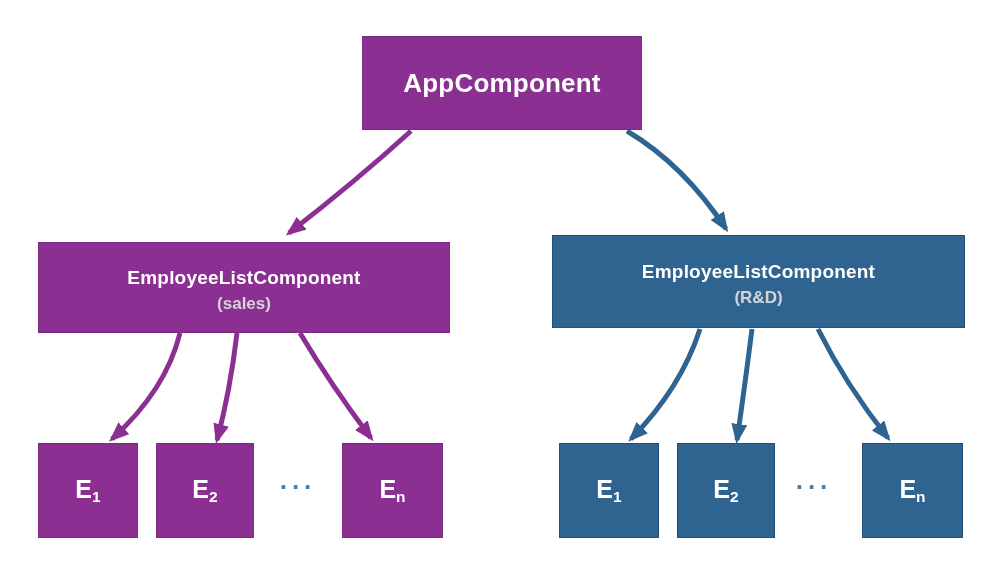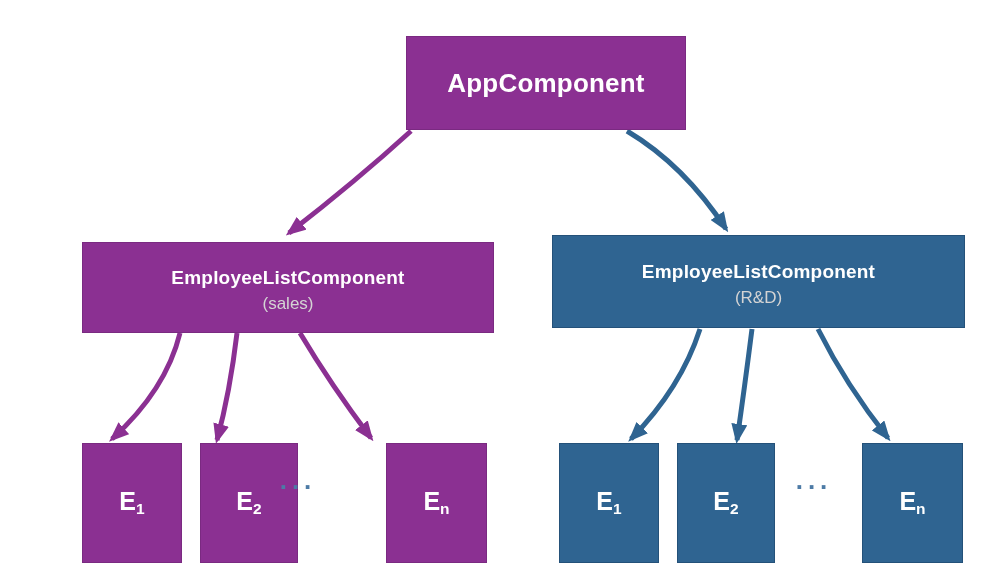--- a/index.html
+++ b/index.html
@@ -21,32 +21,32 @@
   .arrows{position:absolute;left:0;top:0;width:1000px;height:577px;}
   .arrows path{fill:none;stroke-width:5;}
   .arrows path.p{stroke:var(--purple);}
   .arrows path.b{stroke:var(--blue);}
 
   .box{
     position:absolute;box-sizing:border-box;
     display:flex;flex-direction:column;align-items:center;justify-content:center;
     color:var(--box_text);font-weight:bold;text-align:center;
   }
-  .purple{background:var(--purple);border:1px solid var(--purple_border);margin-left:44px;}
+  .purple{background:var(--purple);border:1px solid var(--purple_border);}
   .blue{background:var(--blue);border:1px solid var(--blue_border);}
 
   .root-title{font-size:26px;letter-spacing:.2px;}
   .list-title{font-size:19px;line-height:31px;letter-spacing:.2px;}
-  .list-subtitle{font-size:17px;line-height:21px;color:var(--subtitle_text);font-weight:normal;}
+  .list-subtitle{font-size:17px;line-height:21px;color:var(--subtitle_text);font-weight:bold;}
 
   #app-box{left:362px;top:36px;width:280px;height:94px;}
   #sales-box{left:38px;top:242px;width:412px;height:91px;}
   #rnd-box{left:552px;top:235px;width:413px;height:93px;}
 
-  .emp{top:443px;height:120px;}
+  .emp{top:443px;height:95px;}
   .emp-label{font-size:25px;}
   .emp-label sub{font-size:0.62em;vertical-align:-0.28em;}
   #sales-e1{left:38px;width:100px;}
   #sales-e2{left:156px;width:98px;}
   #sales-en{left:342px;width:101px;}
   #rnd-e1{left:559px;width:100px;}
   #rnd-e2{left:677px;width:98px;}
   #rnd-en{left:862px;width:101px;}
 
   .ellipsis{

